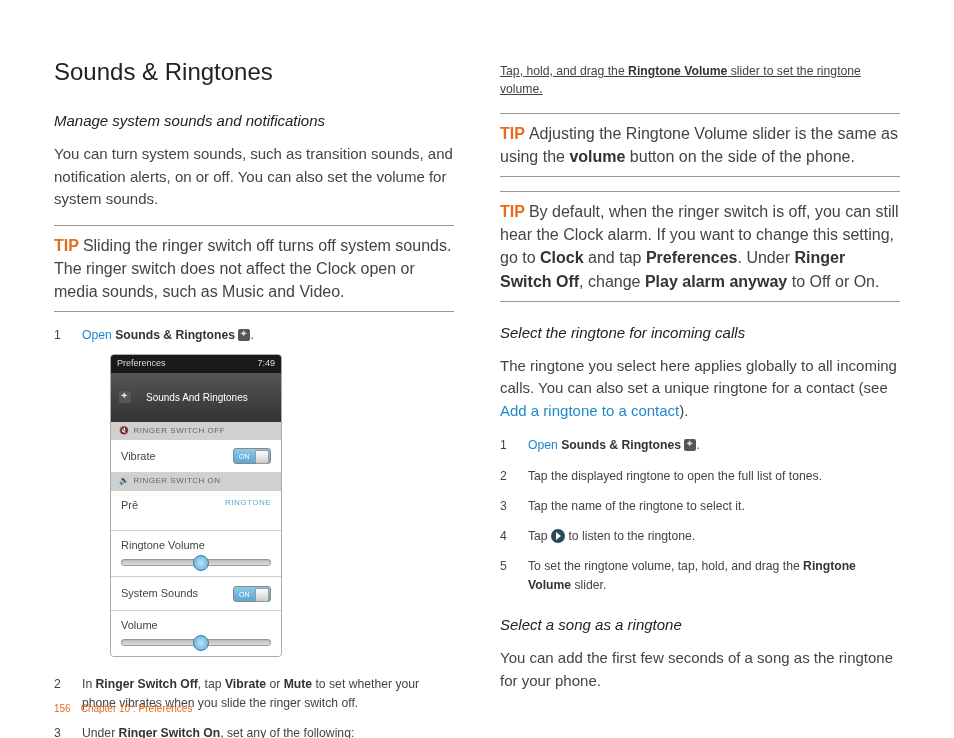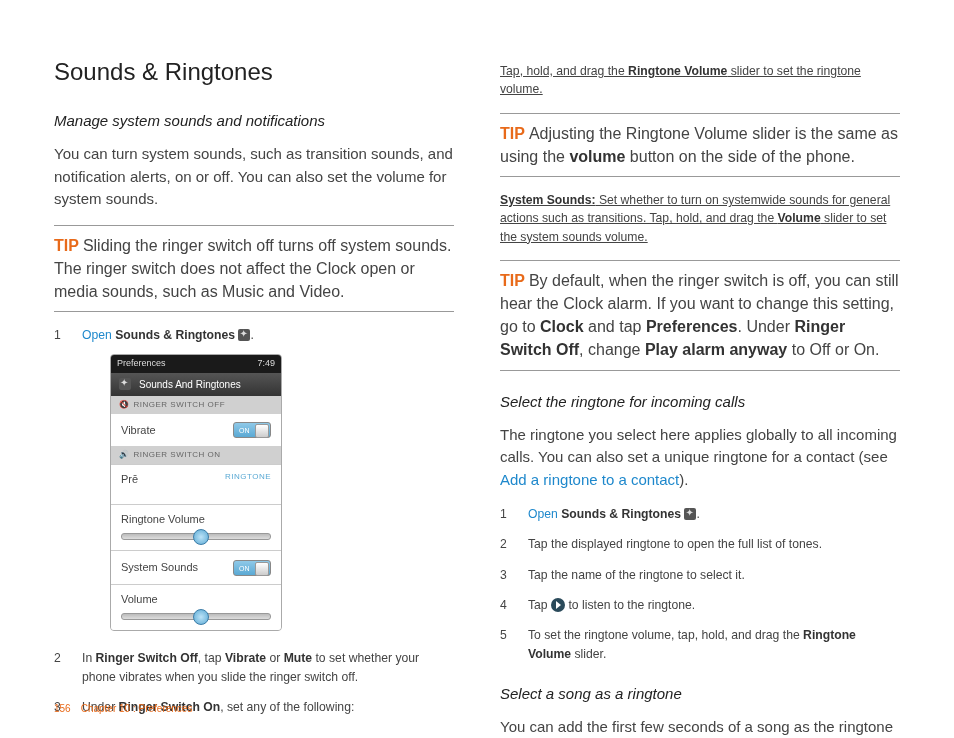--- a/index.html
+++ b/index.html
@@ -127,25 +127,25 @@
     background: #1a1a1a;
     color: #ddd;
     display: flex;
     justify-content: space-between;
     padding: 2px 6px;
     font-size: 9px;
   }
   .phone-titlebar {
     background: linear-gradient(#555,#333);
     color: #fff;
-    padding: 4px 8px;
+    padding: 17px 8px;
     font-size: 11px;
     display: flex;
     align-items: center;
-    gap: 8px;
+    gap: 15px;
   }
   .phone-titlebar .ti { font-size: 10px; }
   .phone-section {
     background: #d0d0d0;
     color: #666;
     font-size: 8px;
     padding: 3px 8px;
     letter-spacing: 0.5px;
     display: flex;
     align-items: center;
@@ -312,23 +312,20 @@
 
   <div class="col">
     <div class="indent-block" style="padding-left:0;margin-top:4px">
       <span>Tap, hold, and drag the </span><span class="bold">Ringtone Volume</span><span> slider to set the ringtone volume.</span>
     </div>
 
     <div class="tip-box">
       <span class="tip-label">TIP</span><span>Adjusting the Ringtone Volume slider is the same as using the </span><span class="bold">volume</span><span> button on the side of the phone.</span>
     </div>
 
-    <div class="indent-block" style="padding-left:0">
-      <span class="bold">System Sounds:</span><span> Set whether to turn on systemwide sounds for general actions such as transitions. Tap, hold, and drag the </span><span class="bold">Volume</span><span> slider to set the system sounds volume.</span>
-    </div>
 
     <div class="tip-box">
       <span class="tip-label">TIP</span><span>By default, when the ringer switch is off, you can still hear the Clock alarm. If you want to change this setting, go to </span><span class="bold">Clock</span><span> and tap </span><span class="bold">Preferences</span><span>. Under </span><span class="bold">Ringer Switch Off</span><span>, change </span><span class="bold">Play alarm anyway</span><span> to Off or On.</span>
     </div>
 
     <h2>Select the ringtone for incoming calls</h2>
     <p>
       <span>The ringtone you select here applies globally to all incoming calls. You can also set a unique ringtone for a contact (see </span><span class="link">Add a ringtone to a contact</span><span>).</span>
     </p>
 

